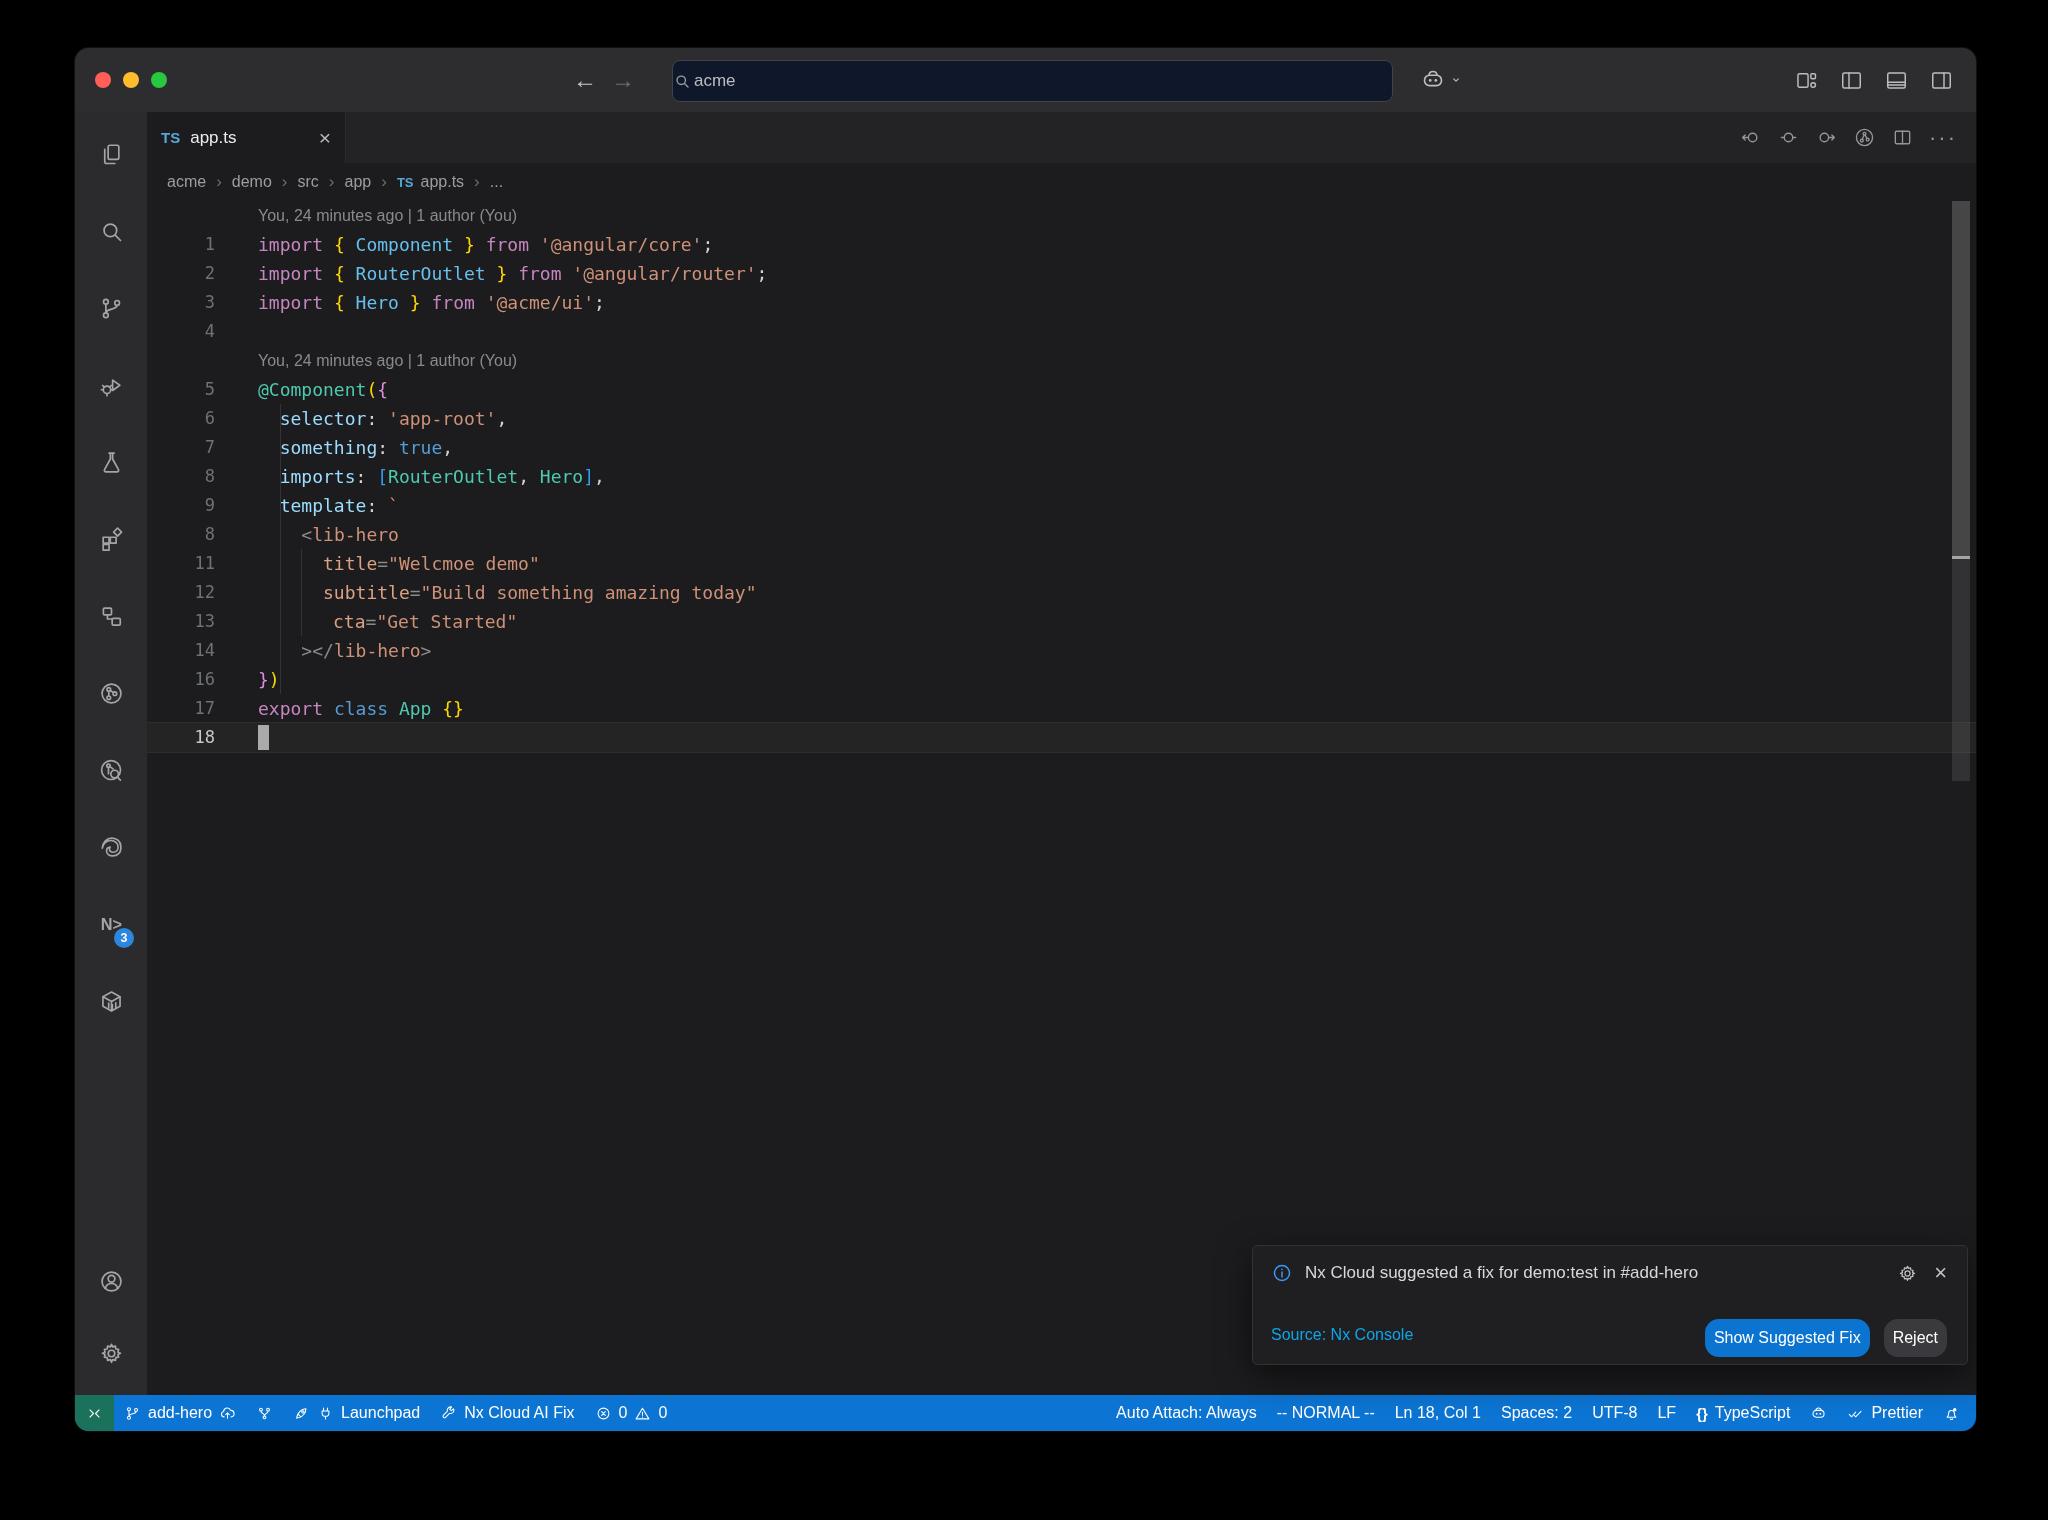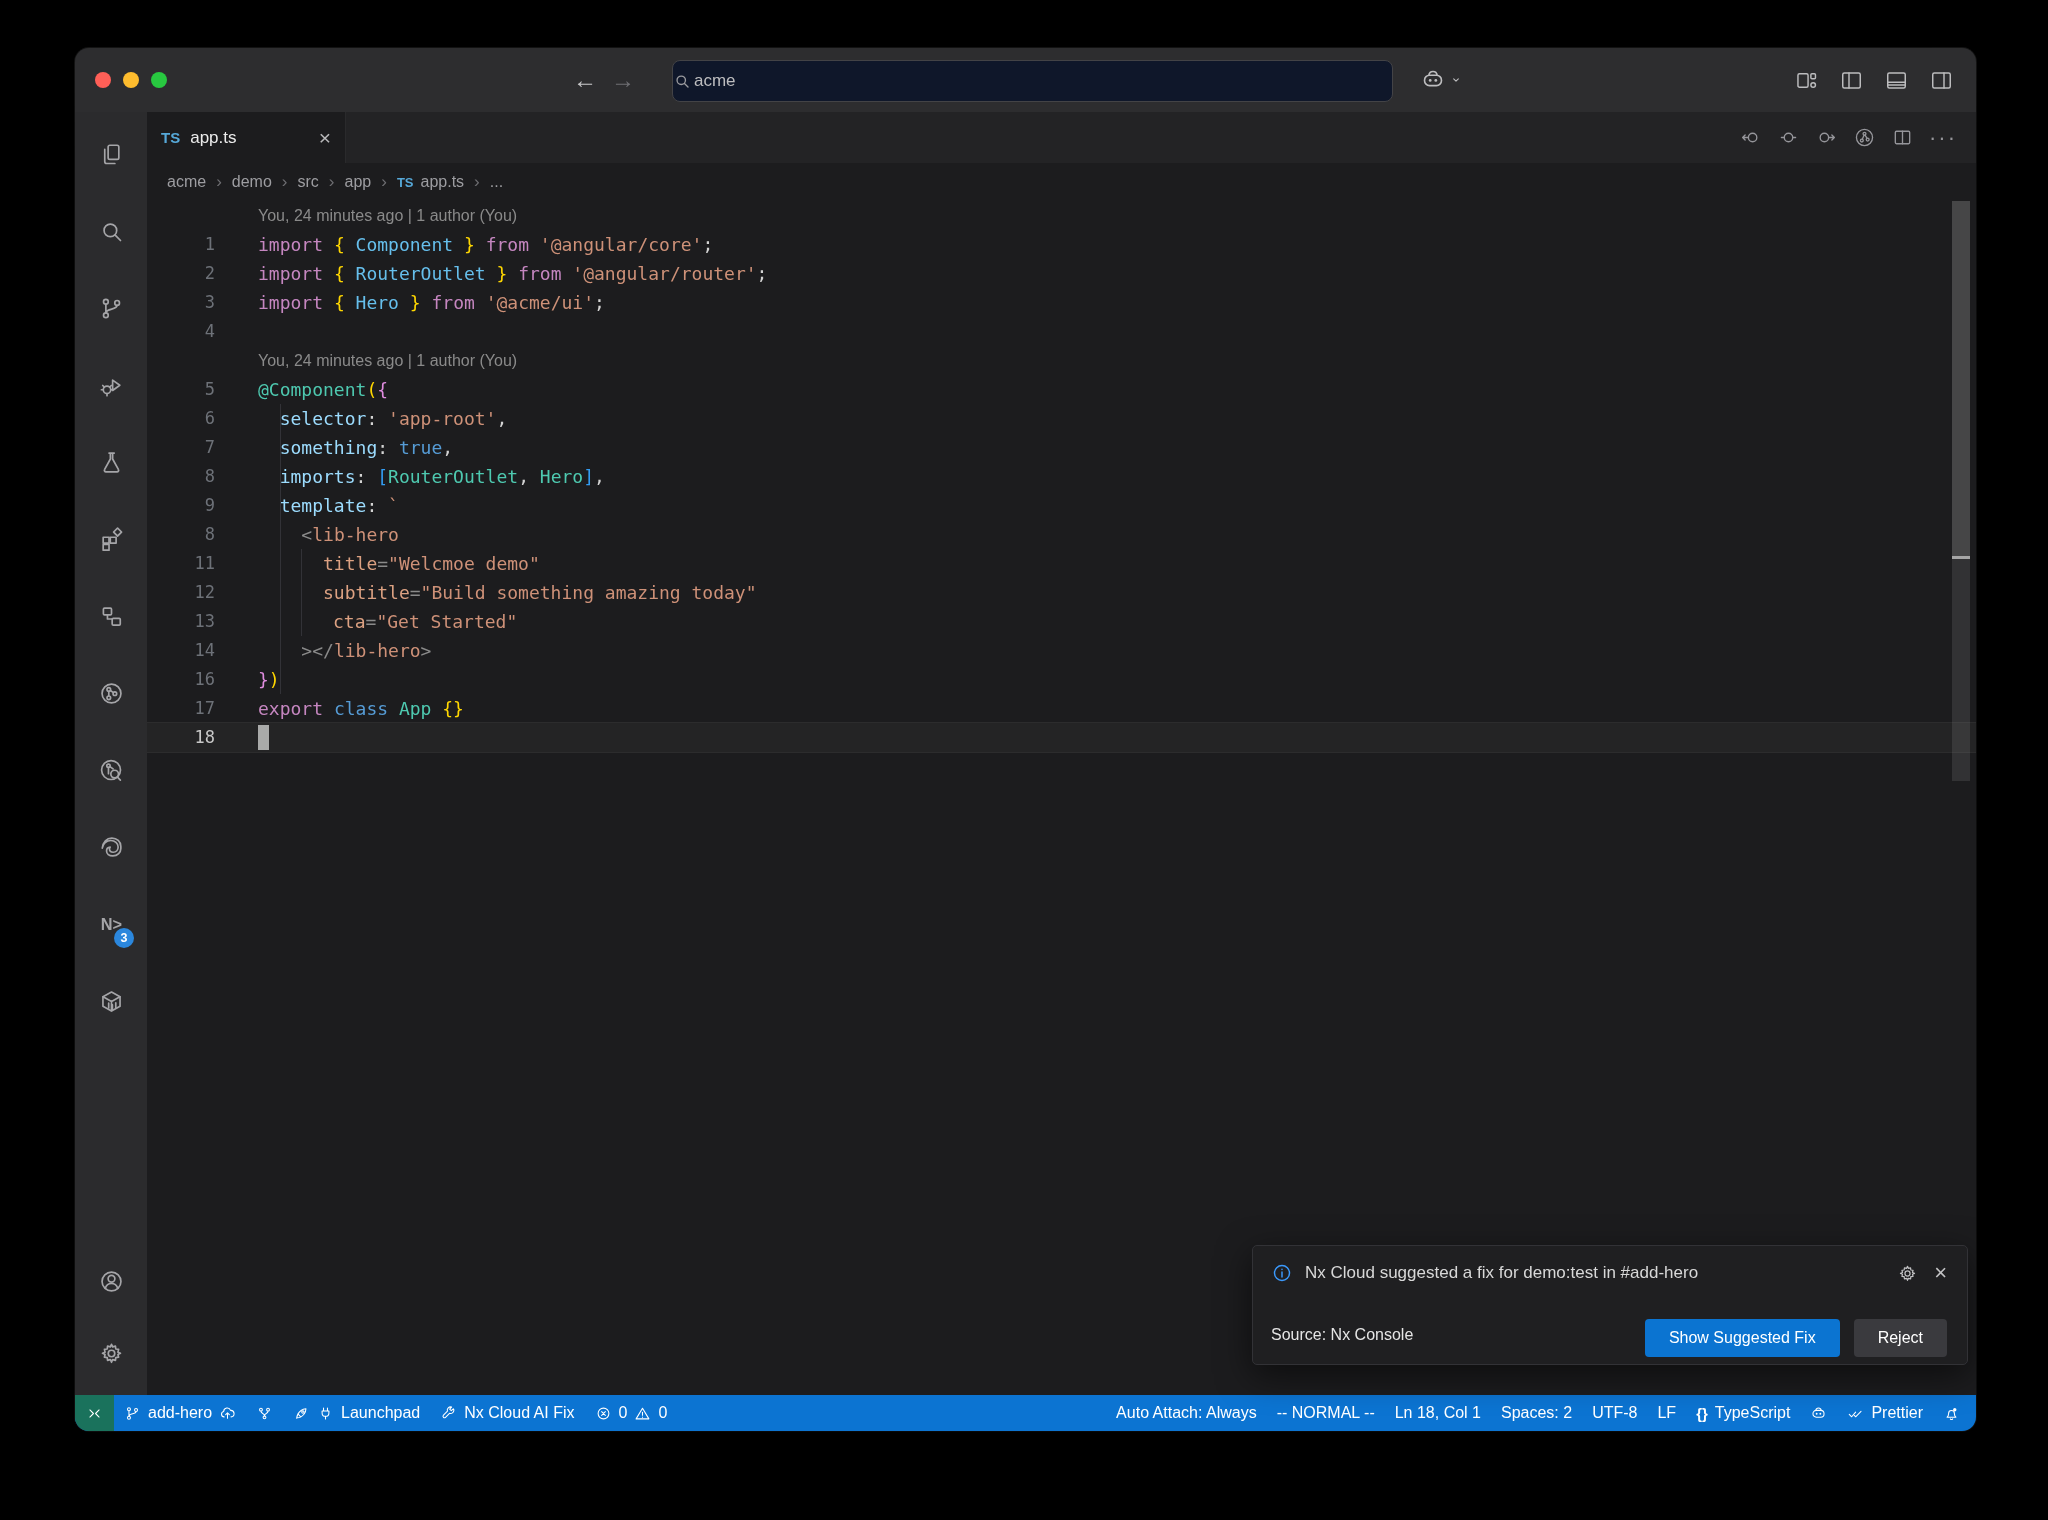--- a/index.html
+++ b/index.html
@@ -58,23 +58,23 @@
   .sb-remote{width:39px;justify-content:center;padding:0;}
   .sb-left{display:flex;align-items:stretch;}
   .sb-right{margin-left:auto;display:flex;align-items:stretch;padding-right:6px;}
   
   .toast{position:absolute;right:8px;bottom:66px;width:716px;height:120px;background:#1f1f21;border:1px solid #323236;border-radius:5px;box-shadow:0 10px 34px rgba(0,0,0,.55);box-sizing:border-box;padding:16px 20px 14px 18px;display:flex;flex-direction:column;}
   .toast-row1{display:flex;align-items:center;gap:12px;}
   .toast-title{color:#d8d8d8;font-size:17px;flex:1;}
   .toast-icons{display:flex;align-items:center;gap:16px;color:#c2c2c4;}
   .toast-close{font-size:22px;color:#c2c2c4;line-height:1;}
   .toast-row2{margin-top:auto;display:flex;align-items:center;}
-  .toast-source{color:#e5e5e5;font-size:16px;margin-top:28px;}
+  .toast-source{color:#0ea5e9;font-size:16px;margin-top:28px;}
   .toast-buttons{margin-left:auto;display:flex;gap:14px;}
-  .btn{border:none;border-radius:4px;font-size:16px;color:#fff;height:38px;padding:0 24px;font-family:inherit;display:flex;align-items:center;margin-top:35px;}
+  .btn{border:none;border-radius:14px;font-size:16px;color:#fff;height:38px;padding:0 9px;font-family:inherit;display:flex;align-items:center;margin-top:35px;}
   .btn-primary{background:#0b74d1;}
   .btn-secondary{background:#3a3a3e;}
   .info-ic{color:#3b99fc;display:flex;}
   svg.ic{display:block;}
 </style>
 </head>
 <body>
 
 <div class="window">
 

